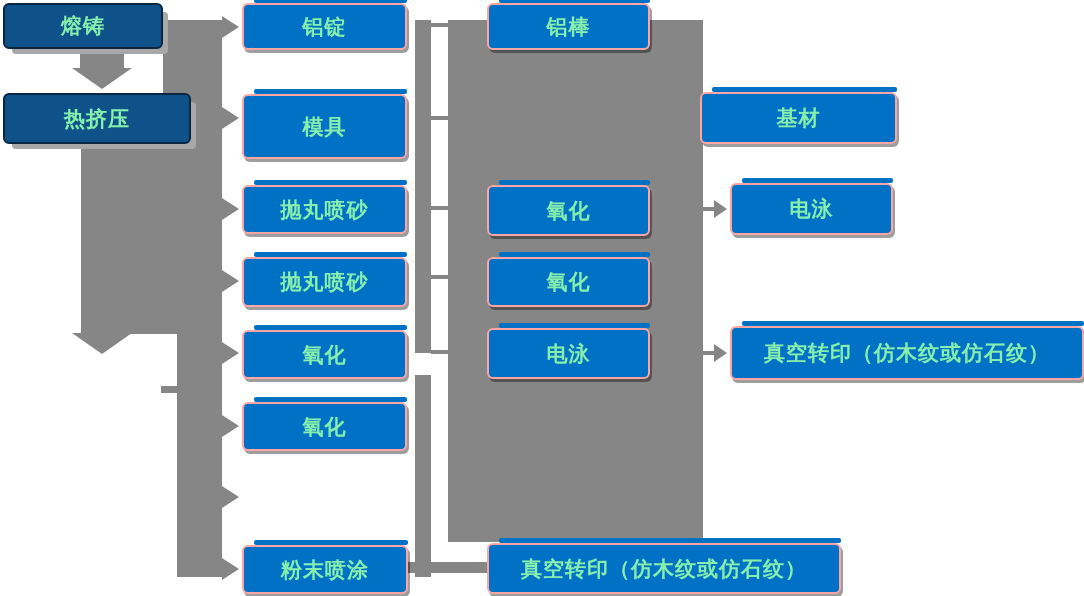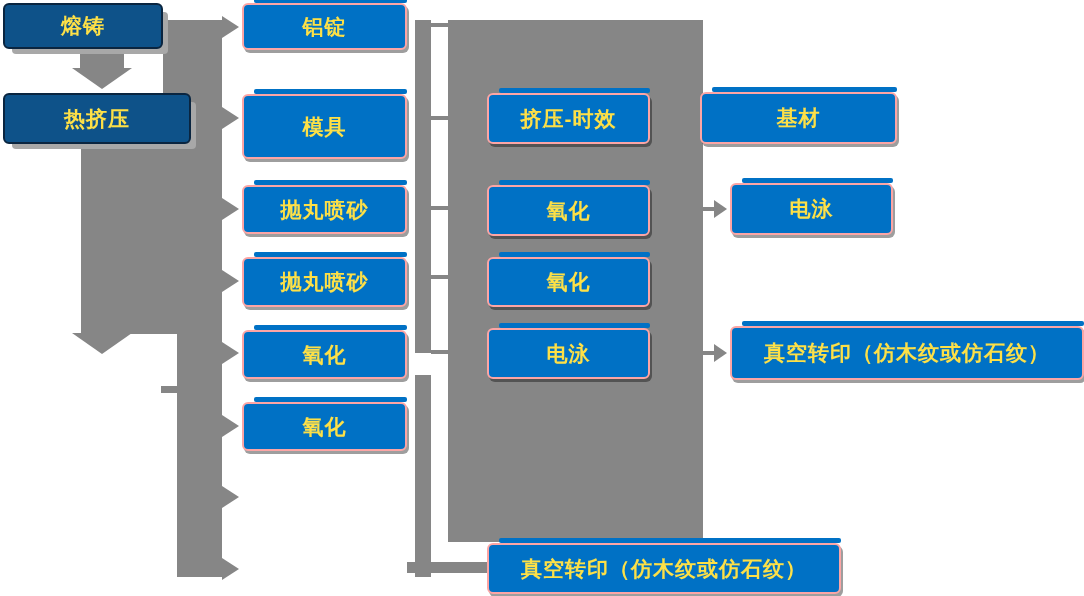--- a/index.html
+++ b/index.html
@@ -25,21 +25,21 @@
   }
   .tri.right-sm {
     border-top:9px solid transparent;
     border-bottom:9px solid transparent;
     border-left:13px solid #868686;
   }
   
   .box {
     position:absolute;
     display:flex; align-items:center; justify-content:center;
-    color:#fde047;
+    color:#86efac;
     font-size:21px; font-weight:600; letter-spacing:1px;
     white-space:nowrap;
     border-radius:6px;
     box-sizing:border-box;
     z-index:2;
   }
   .box.dark {
     background:#0E5289;
     border:2px solid #0A2540;
     box-shadow:7px 7px 0 -2px #A8A8A8;
@@ -103,22 +103,23 @@
 
   <div class="box dark" style="left:3px;top:3px;width:160px;height:46px">熔铸</div>
   <div class="box dark" style="left:3px;top:93px;width:188px;height:51px">热挤压</div>
 
   <div class="box light" style="left:242px;top:3px;width:165px;height:47px">铝锭</div>
   <div class="box light" style="left:242px;top:94px;width:165px;height:65px">模具</div>
   <div class="box light" style="left:242px;top:185px;width:165px;height:49px">抛丸喷砂</div>
   <div class="box light" style="left:242px;top:257px;width:165px;height:50px">抛丸喷砂</div>
   <div class="box light" style="left:242px;top:330px;width:165px;height:49px">氧化</div>
   <div class="box light" style="left:242px;top:402px;width:165px;height:49px">氧化</div>
+  <div class="box light" style="left:242px;top:545px;width:166px;height:49px">粉末喷涂</div>
 
-  <div class="box light" style="left:487px;top:93px;width:163px;height:51px">挤压-时效</div>
+  <div class="box light" style="left:487px;top:3px;width:163px;height:47px">铝棒</div>
   <div class="box light" style="left:487px;top:185px;width:163px;height:51px">氧化</div>
   <div class="box light" style="left:487px;top:257px;width:163px;height:50px">氧化</div>
   <div class="box light" style="left:487px;top:328px;width:163px;height:51px">电泳</div>
   <div class="box light" style="left:487px;top:543px;width:354px;height:51px">真空转印（仿木纹或仿石纹）</div>
 
   <div class="box light" style="left:700px;top:92px;width:197px;height:52px">基材</div>
   <div class="box light" style="left:730px;top:183px;width:163px;height:52px">电泳</div>
   <div class="box light" style="left:730px;top:326px;width:354px;height:54px">真空转印（仿木纹或仿石纹）</div>
 
 </div>

